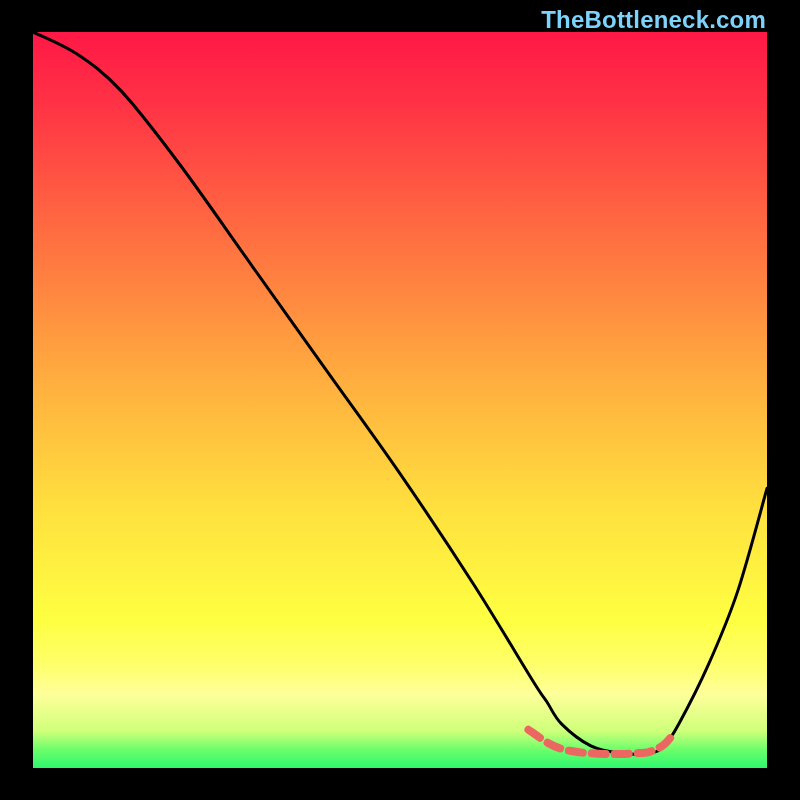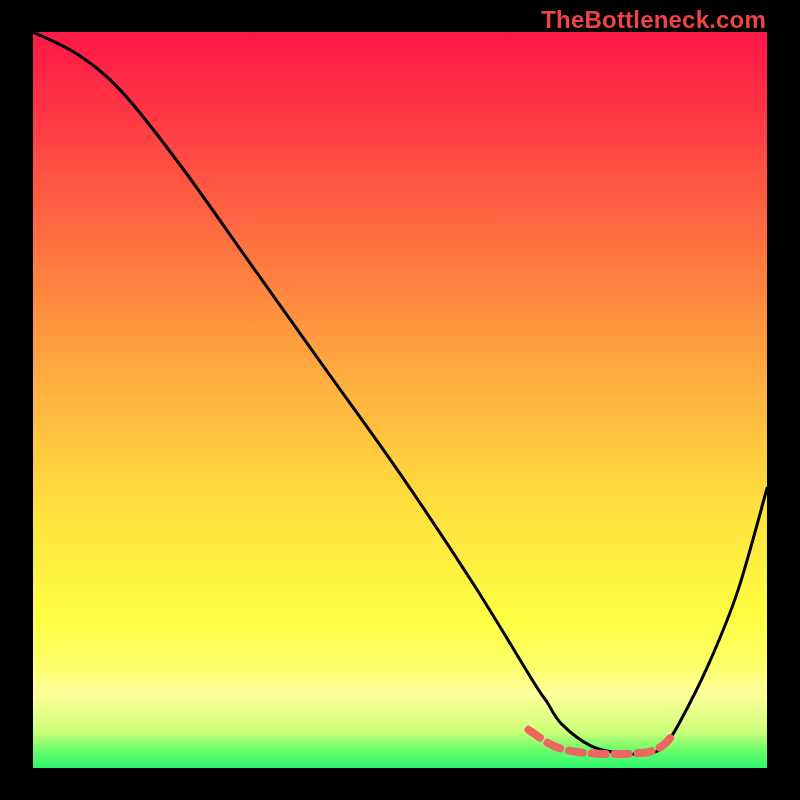--- a/index.html
+++ b/index.html
@@ -18,21 +18,21 @@
     height: 736px;
     background: #000;
   }
   .watermark {
     position: absolute;
     top: 6px;
     right: 34px;
     font-family: Arial, Helvetica, sans-serif;
     font-size: 24px;
     font-weight: bold;
-    color: #ef4444;
+    color: #7dd3fc;
     letter-spacing: 0.2px;
   }
   svg {
     display: block;
   }
 </style>
 </head>
 <body>
 
 <div class="frame">

